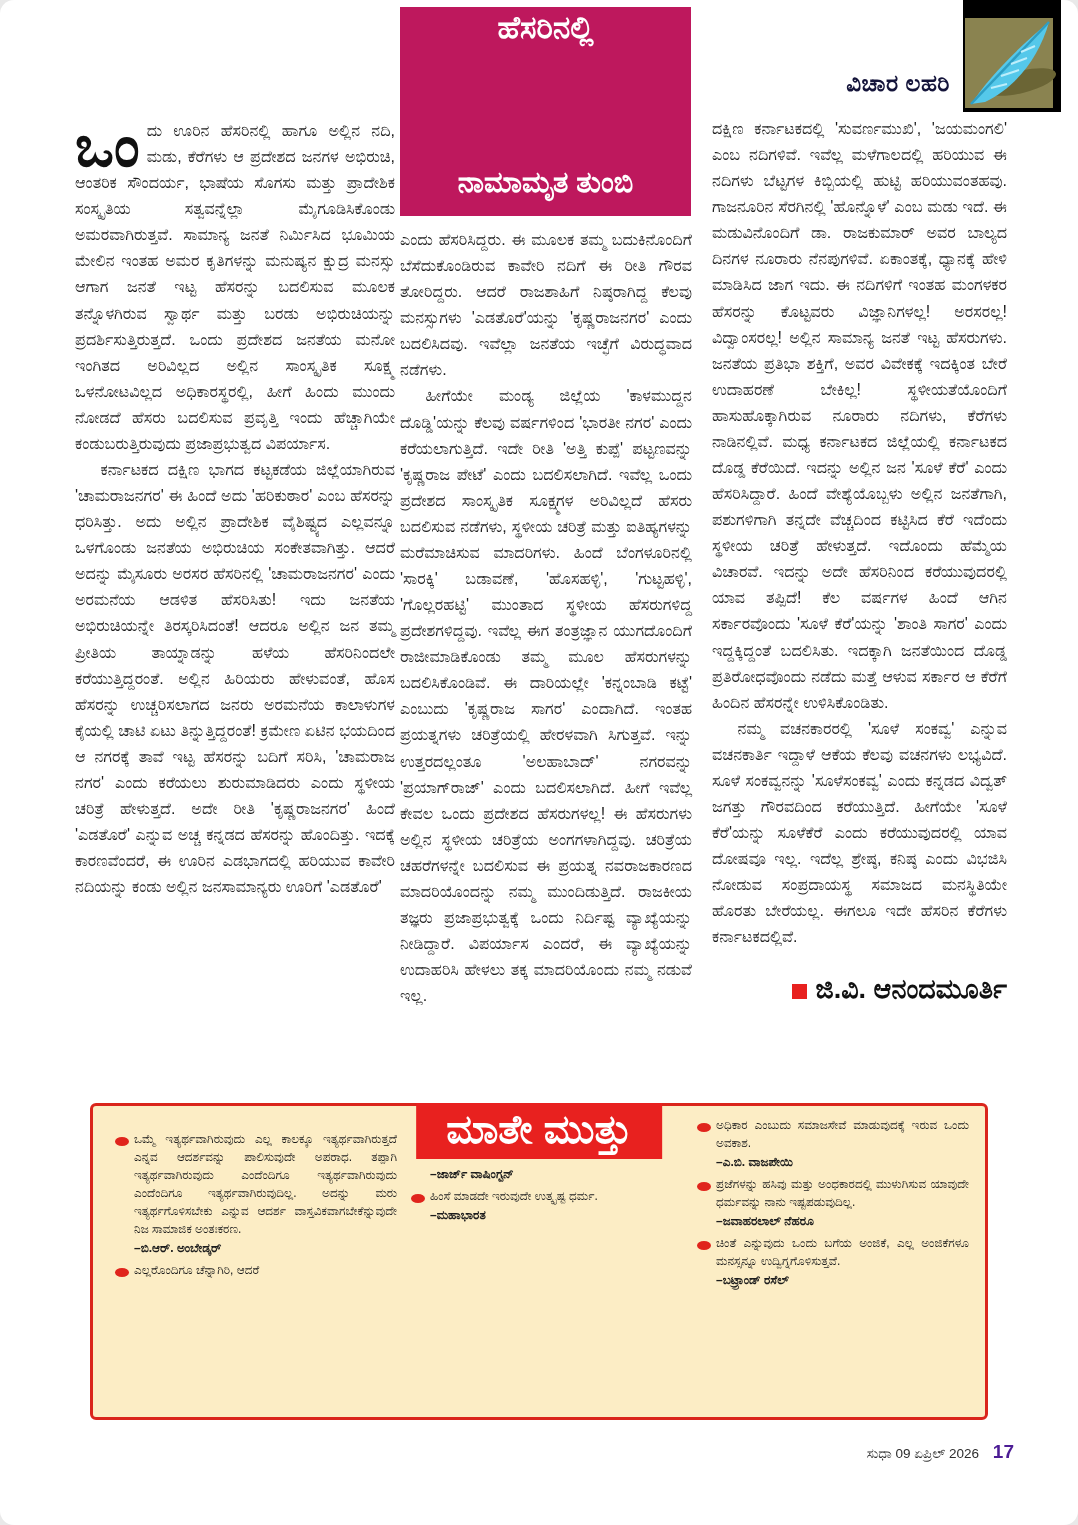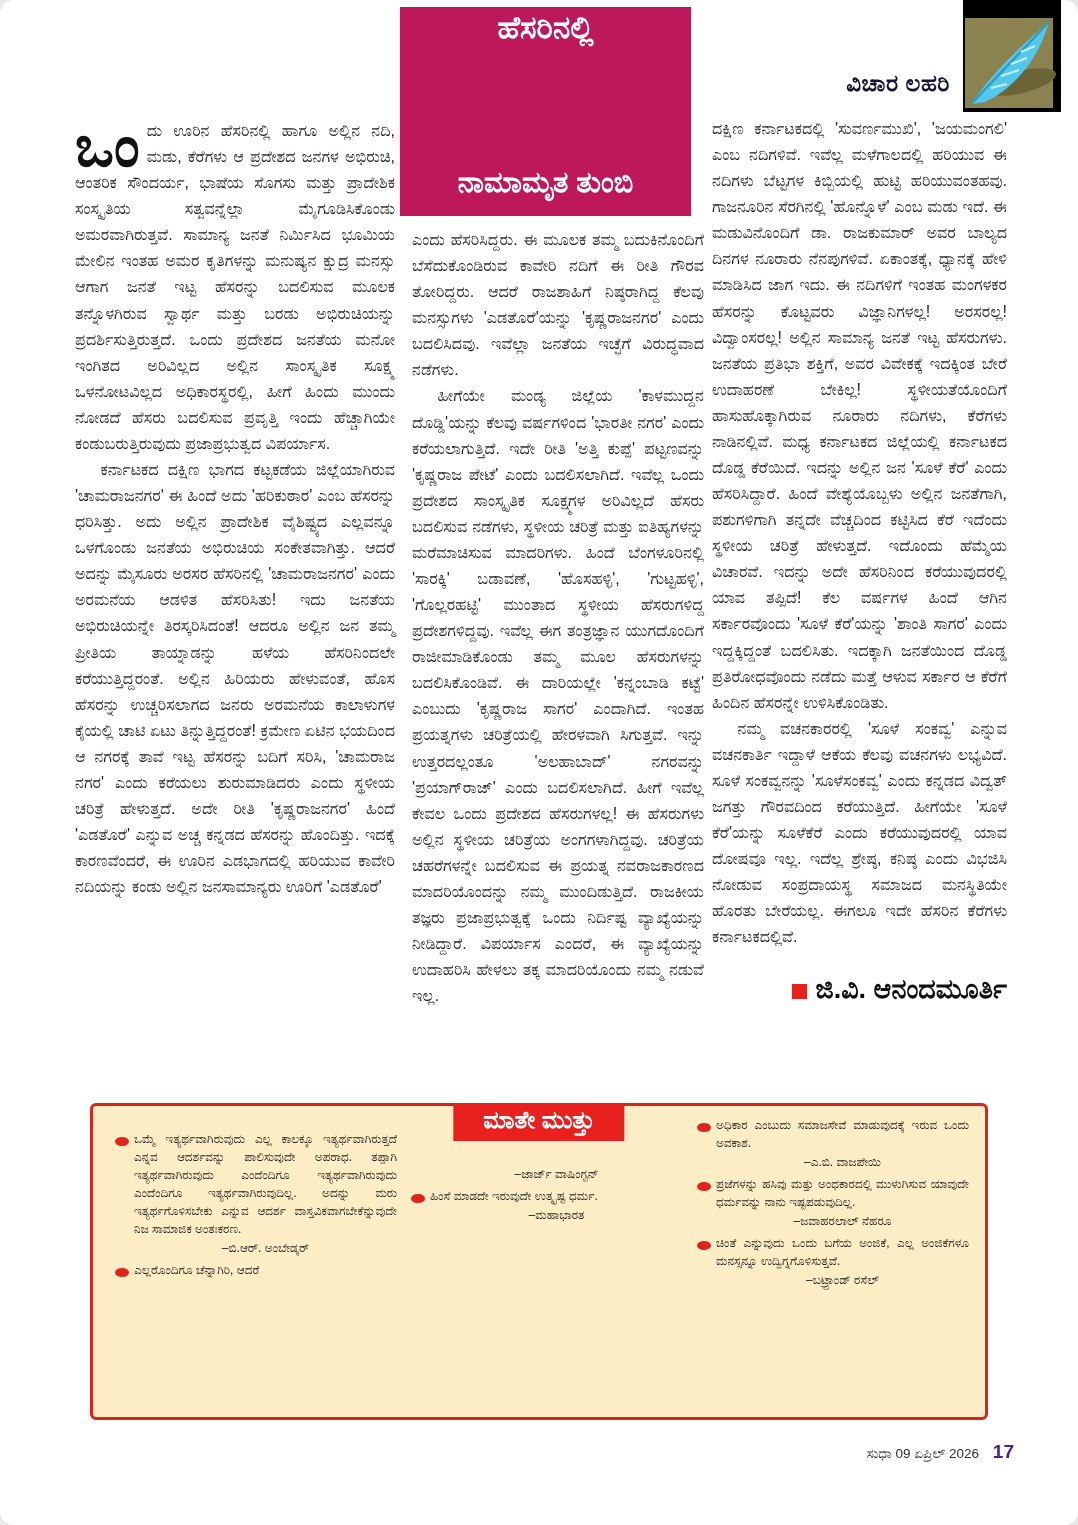--- a/index.html
+++ b/index.html
@@ -34,21 +34,21 @@
     background:#be185d;
     display:flex;flex-direction:column;justify-content:space-between;align-items:center;
     padding-bottom:14px;box-sizing:border-box;
   }
   .title-line{color:#ffffff;font-weight:bold;text-align:center;line-height:1.35;}
   .title-line.l1{font-size:31px;}
   .title-line.l2{font-size:29px;}
   
   .col{position:absolute;font-size:16px;line-height:1.63;text-align:justify;}
   .col1{left:75px;top:118px;width:320px;}
-  .col2{left:412px;top:227px;width:292px;}
+  .col2{left:400px;top:227px;width:292px;}
   .col3{left:712px;top:116px;width:295px;}
   .body-p{margin:0;}
   .body-p.indent{text-indent:1.6em;}
   .dropcap{
     float:left;font-size:58px;line-height:48px;font-weight:bold;
     margin:4px 7px 0 0;color:#111;
   }
   .byline{
     margin-top:16px;text-align:right;font-size:27px;font-weight:bold;color:#111;
     white-space:nowrap;
@@ -58,36 +58,36 @@
     margin-right:9px;vertical-align:baseline;position:relative;top:1px;
   }
   
   .quotes-box{
     position:absolute;left:90px;top:1103px;width:898px;height:317px;
     background:#fcedc5;border:3px solid #da251c;border-radius:6px;
     box-sizing:border-box;
   }
   .quotes-banner{
     position:absolute;left:50%;top:-3px;transform:translateX(-50%);
-    background:#e8211f;color:#ffffff;font-weight:bold;font-size:24px;
+    background:#e8211f;color:#ffffff;font-weight:bold;font-size:40px;
     padding:4px 30px 8px 30px;white-space:nowrap;line-height:1.1;
   }
   .qcol{position:absolute;top:0;font-size:12px;line-height:1.5;text-align:justify;}
   .qcol-a{left:22px;width:282px;padding-top:24px;}
   .qcol-b{left:318px;width:272px;padding-top:58px;}
   .qcol-c{left:604px;width:272px;padding-top:10px;}
   .qitem{display:flex;margin-bottom:4px;}
   .qbullet{
     flex:0 0 14px;width:9px;height:9px;border-radius:50%;
     background:#e0241c;margin-top:7px;margin-right:5px;
   }
   .qbullet.hidden{background:transparent;}
   .qbody{flex:1;}
   .qtext{margin:0;}
-  .qattr{text-align:center;font-weight:normal;margin-top:1px;}
+  .qattr{text-align:left;font-weight:bold;margin-top:1px;}
   
   .footer{
     position:absolute;top:1441px;right:64px;
     font-size:13.5px;color:#2d2d2d;white-space:nowrap;
   }
   .footer .pageno{font-size:19px;font-weight:bold;color:#4c1d95;margin-left:10px;}
 </style>
 </head>
 <body>
 

